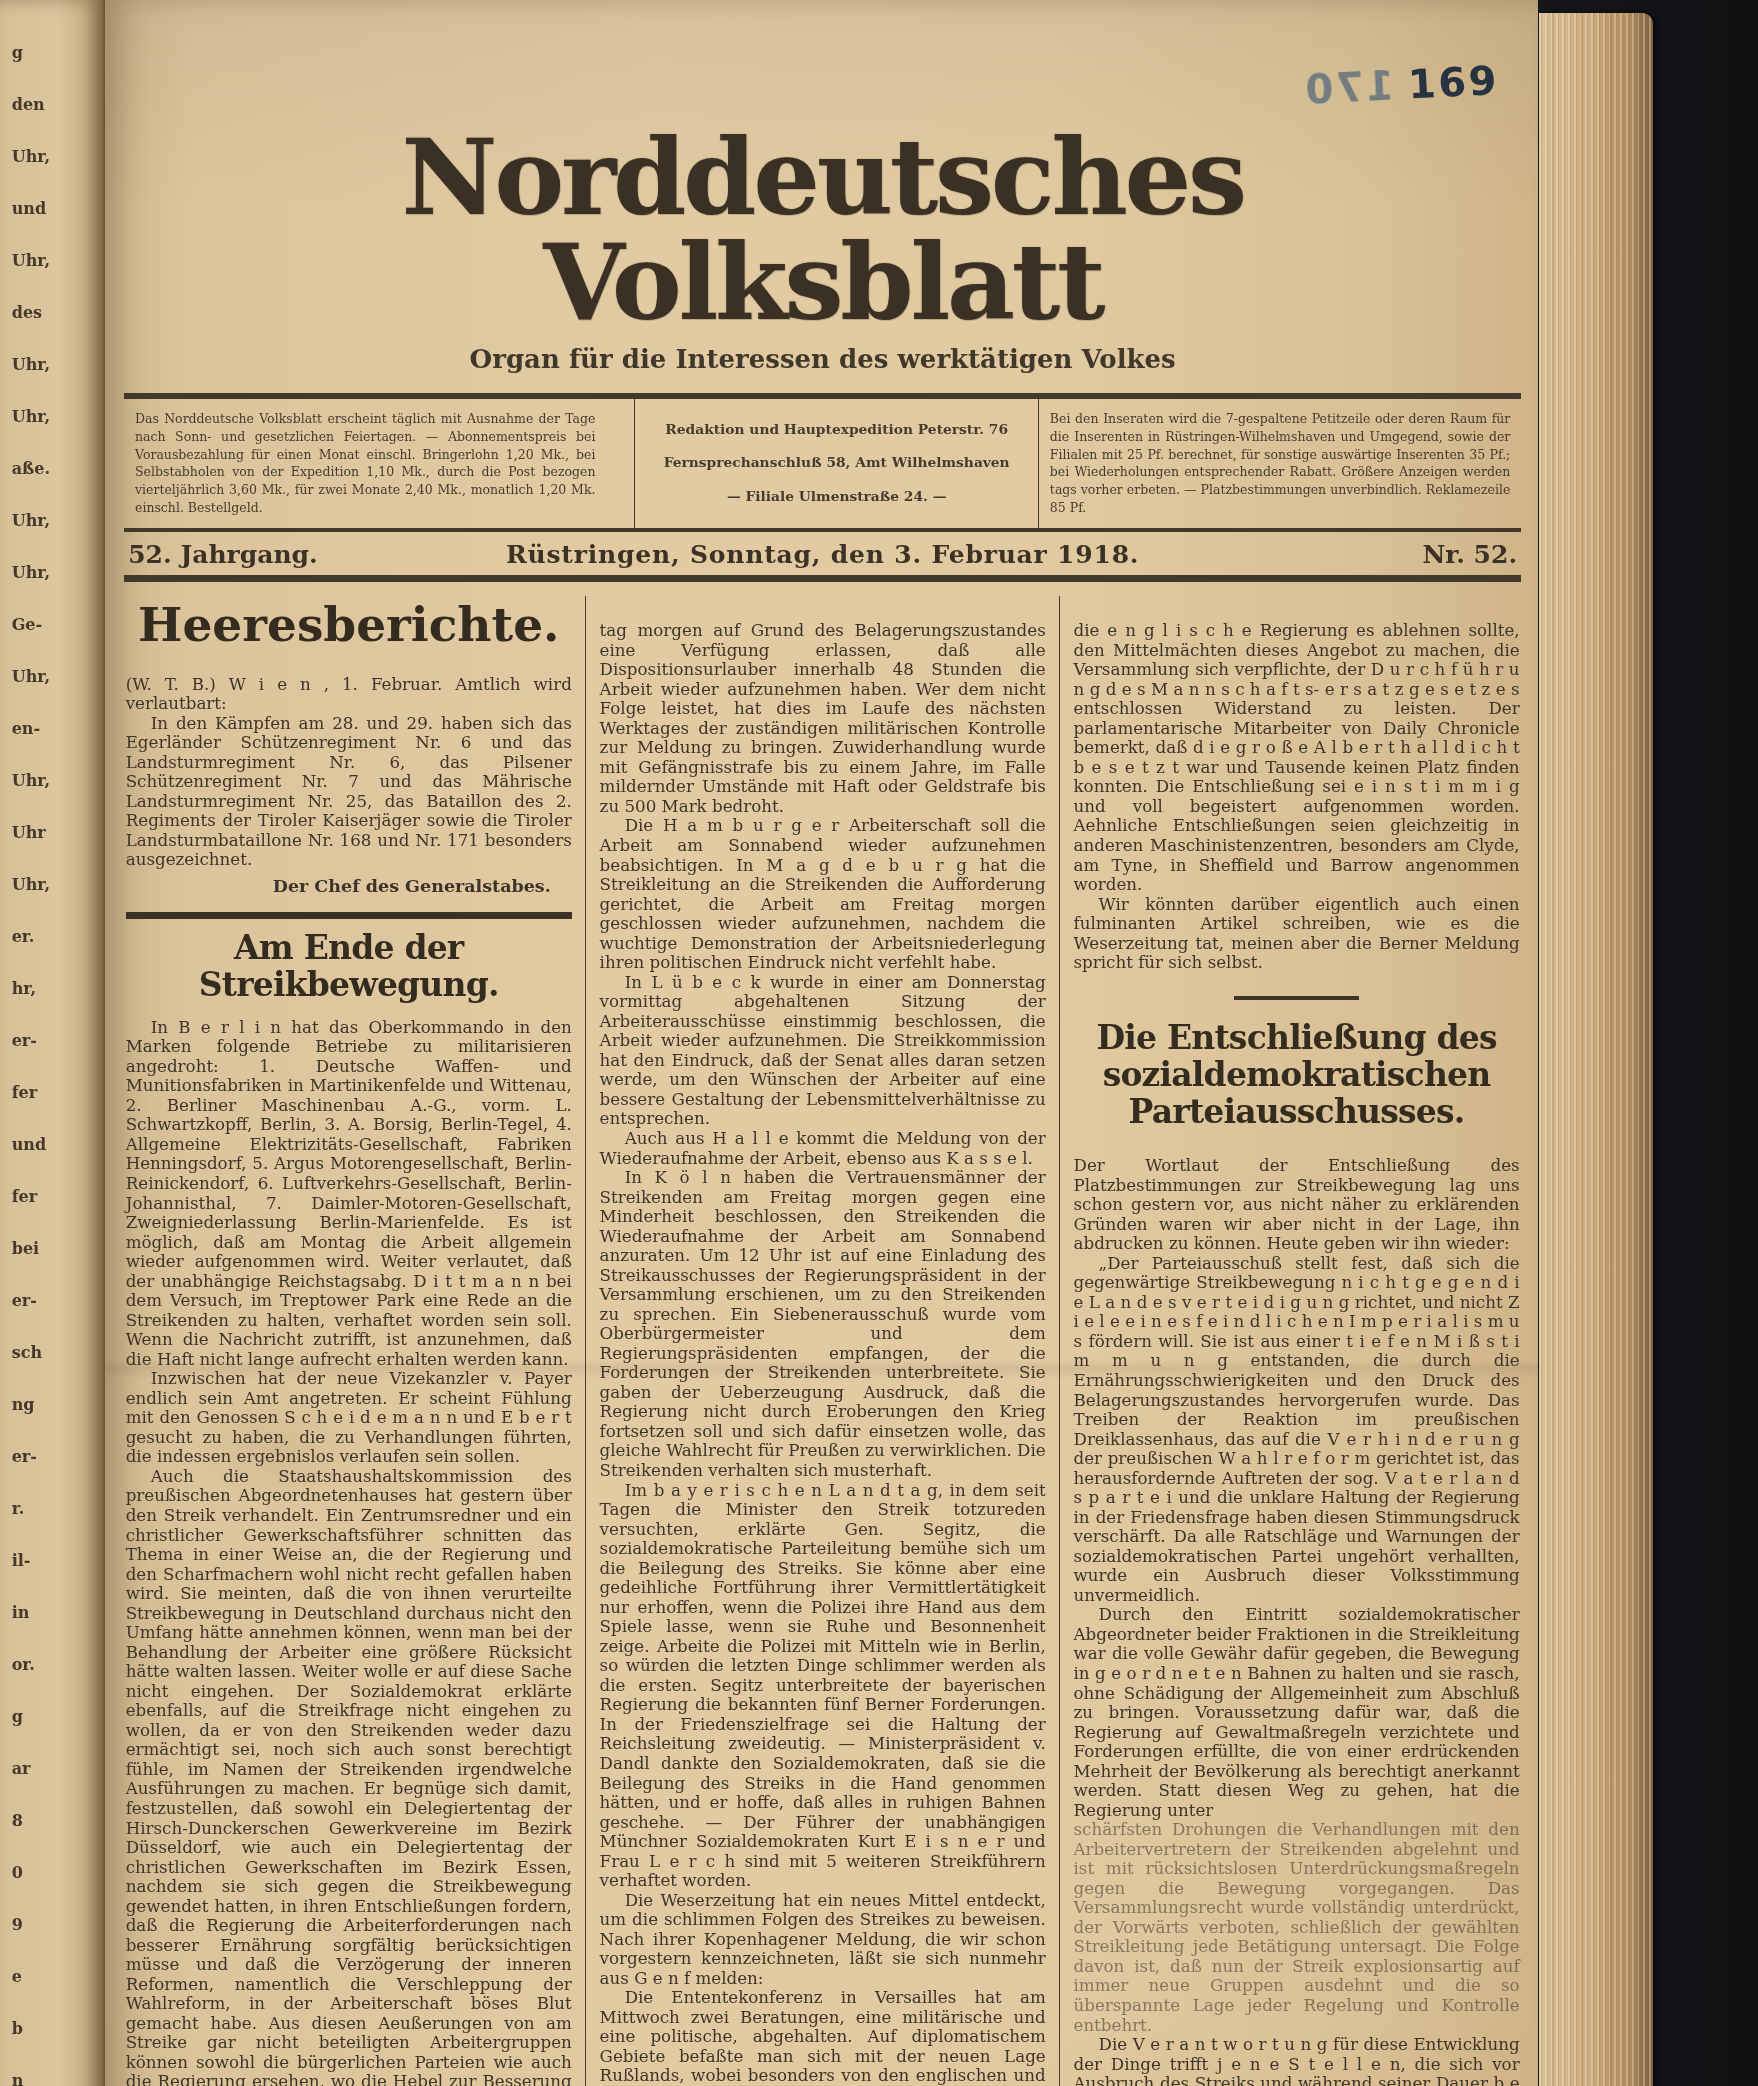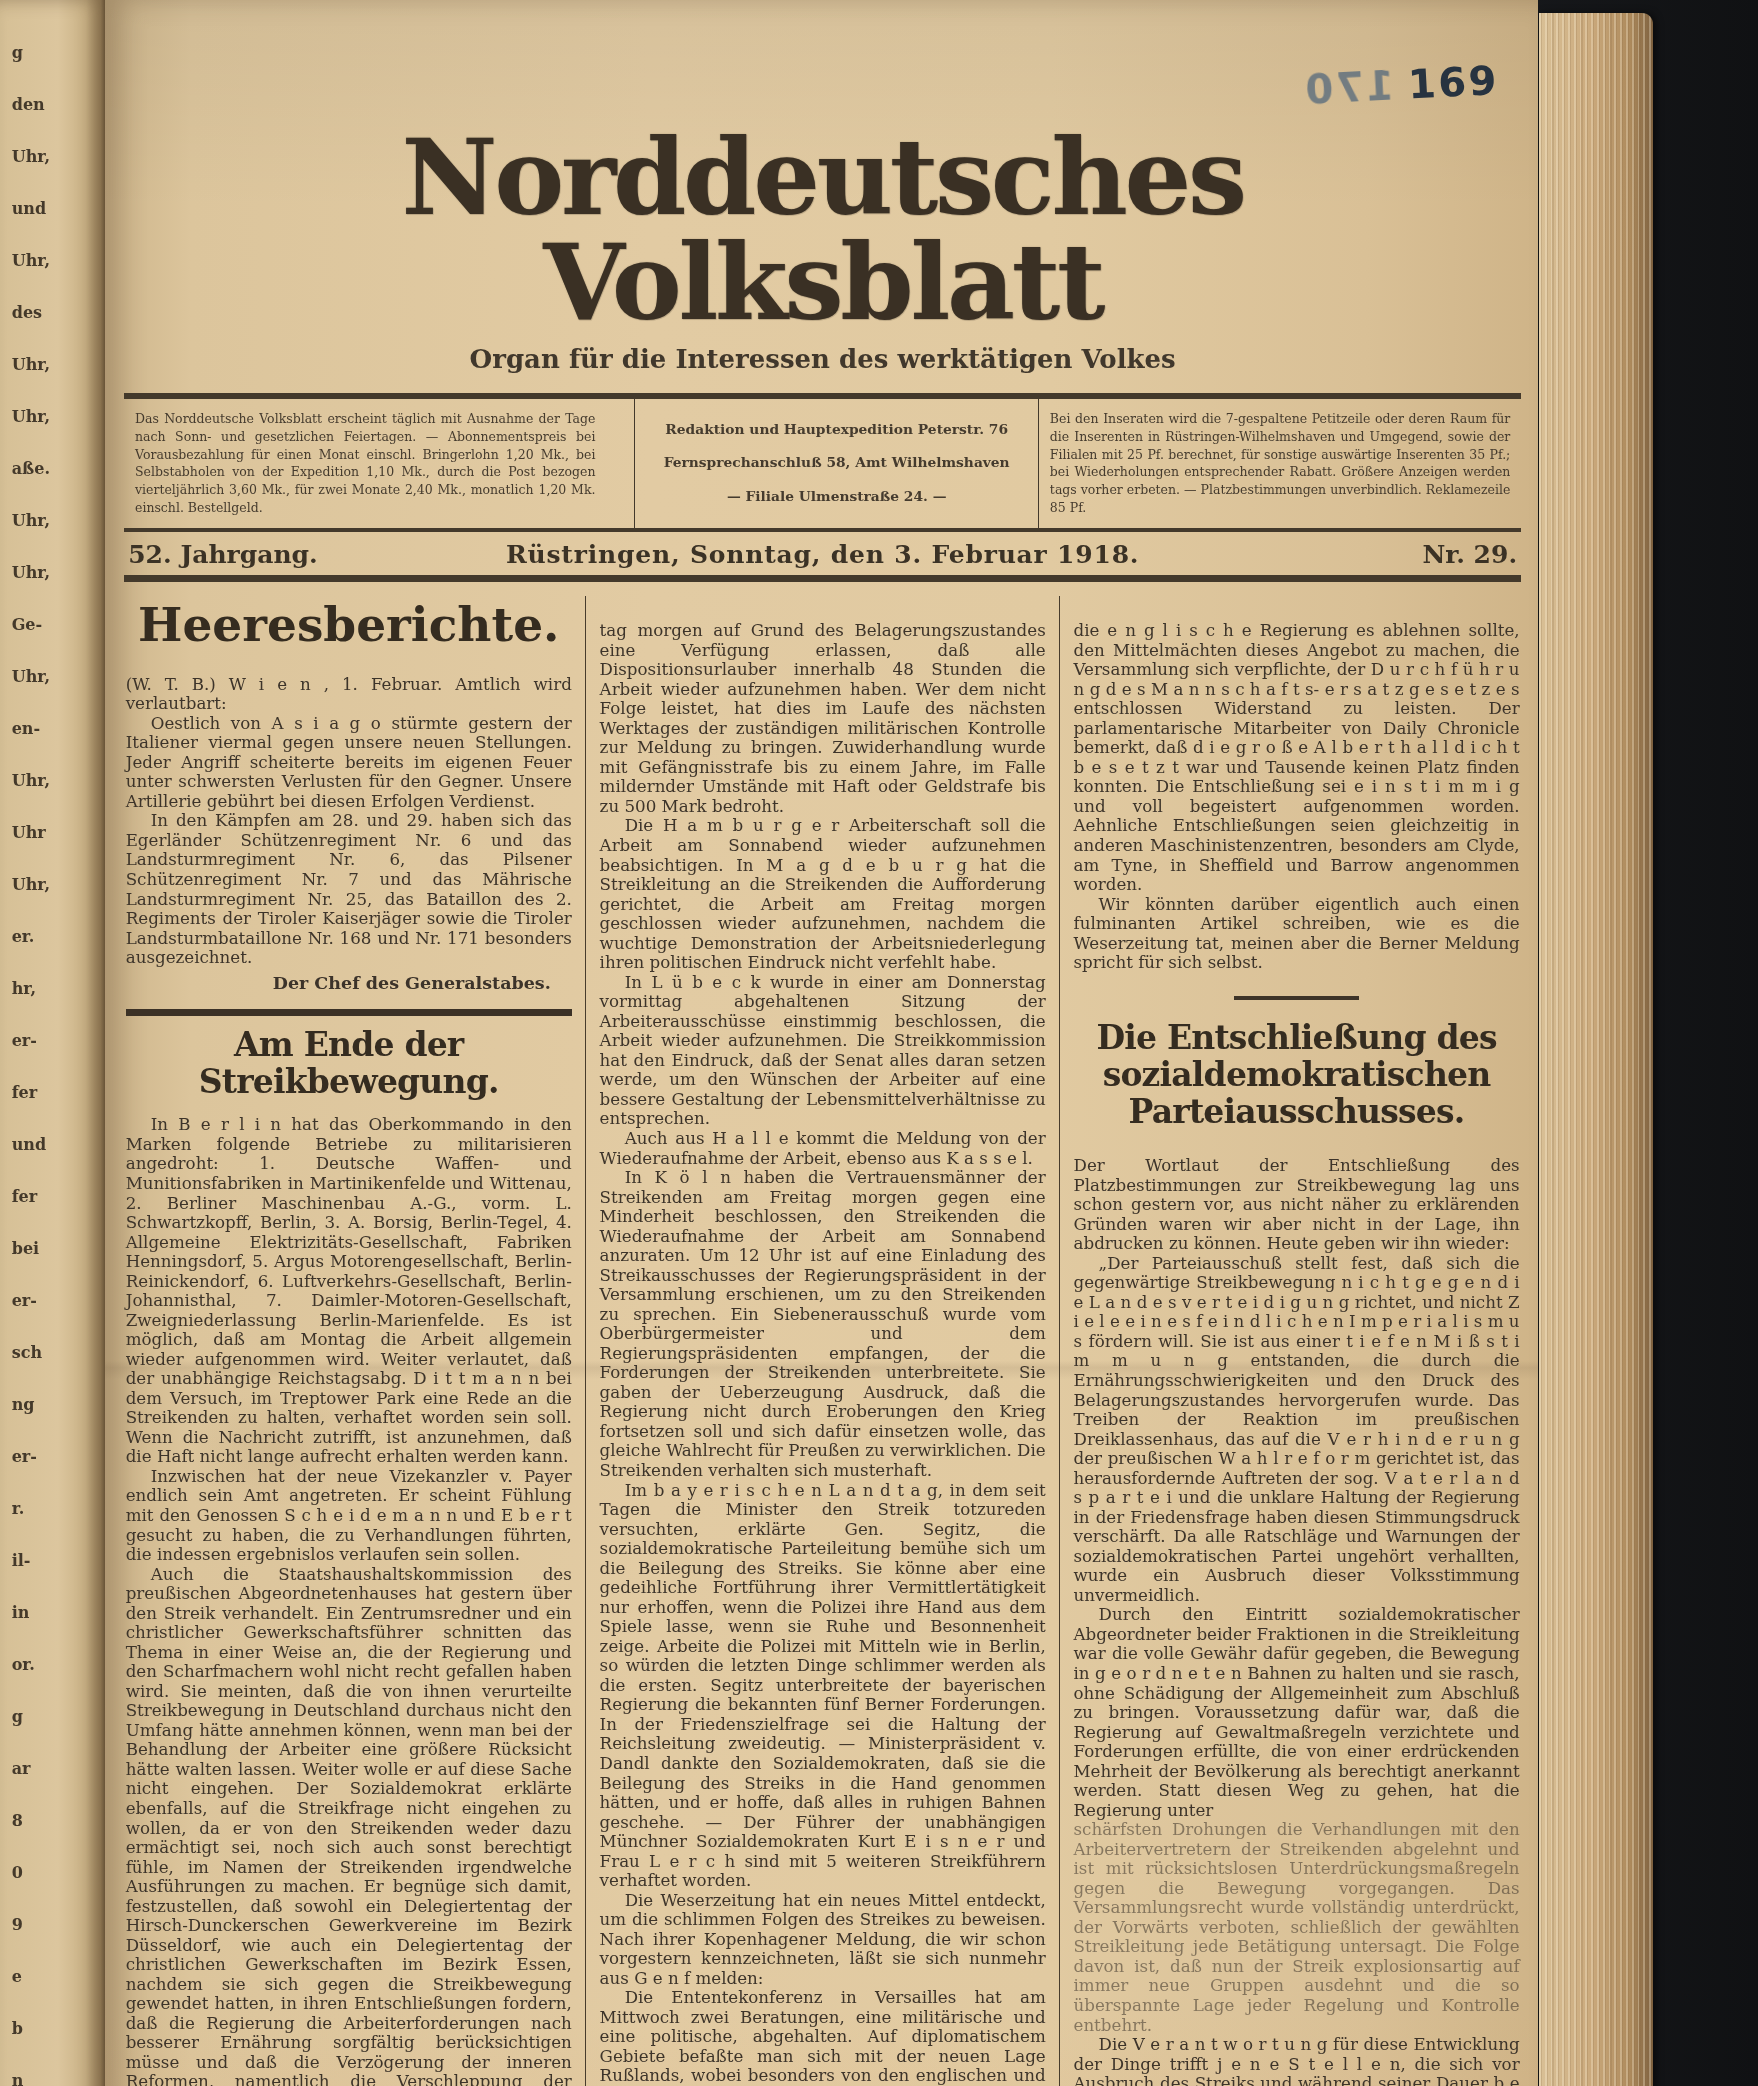--- a/index.html
+++ b/index.html
@@ -135,31 +135,30 @@
           <div>Redaktion und Hauptexpedition Peterstr. 76</div>
           <div>Fernsprechanschluß 58, Amt Wilhelmshaven</div>
           <div>— Filiale Ulmenstraße 24. —</div>
         </div>
         <div class="info-cell info-right">Bei den Inseraten wird die 7-gespaltene Petitzeile oder deren Raum für die Inserenten in Rüstringen-Wilhelmshaven und Umgegend, sowie der Filialen mit 25 Pf. berechnet, für sonstige auswärtige Inserenten 35 Pf.; bei Wiederholungen entsprechender Rabatt. Größere Anzeigen werden tags vorher erbeten. — Platzbestimmungen unverbindlich. Reklamezeile 85 Pf.</div>
       </div>
 
       <div class="dateline">
         <span class="dl-vol">52. Jahrgang.</span>
         <span class="dl-date">Rüstringen, Sonntag, den 3. Februar 1918.</span>
-        <span class="dl-issue">Nr. 29.</span>
+        <span class="dl-issue">Nr. 52.</span>
       </div>
       <div class="thickrule"></div>
 
       <div class="columns">
 
         <section class="col">
           <h2 class="headline-lg">Heeresberichte.</h2>
           <div>
               <p class="para cont">(W. T. B.)  W i e n ,  1. Februar.  Amtlich wird verlautbart:</p>
-              <p class="para">Oestlich von A s i a g o stürmte gestern der Italiener viermal gegen unsere neuen Stellungen. Jeder Angriff scheiterte bereits im eigenen Feuer unter schwersten Verlusten für den Gegner. Unsere Artillerie gebührt bei diesen Erfolgen Verdienst.</p>
               <p class="para">In den Kämpfen am 28. und 29. haben sich das Egerländer Schützenregiment Nr. 6 und das Landsturmregiment Nr. 6, das Pilsener Schützenregiment Nr. 7 und das Mährische Landsturmregiment Nr. 25, das Bataillon des 2. Regiments der Tiroler Kaiserjäger sowie die Tiroler Landsturmbataillone Nr. 168 und Nr. 171 besonders ausgezeichnet.</p>
             </div>
           <p class="signature">Der Chef des Generalstabes.</p>
           <div class="bar"></div>
           <h2 class="headline-xl">Am Ende der Streikbewegung.</h2>
           <div>
               <p class="para">In B e r l i n hat das Oberkommando in den Marken folgende Betriebe zu militarisieren angedroht: 1. Deutsche Waffen- und Munitionsfabriken in Martinikenfelde und Wittenau, 2. Berliner Maschinenbau A.-G., vorm. L. Schwartzkopff, Berlin, 3. A. Borsig, Berlin-Tegel, 4. Allgemeine Elektrizitäts-Gesellschaft, Fabriken Henningsdorf, 5. Argus Motorengesellschaft, Berlin-Reinickendorf, 6. Luftverkehrs-Gesellschaft, Berlin-Johannisthal, 7. Daimler-Motoren-Gesellschaft, Zweigniederlassung Berlin-Marienfelde. Es ist möglich, daß am Montag die Arbeit allgemein wieder aufgenommen wird. Weiter verlautet, daß der unabhängige Reichstagsabg. D i t t m a n n bei dem Versuch, im Treptower Park eine Rede an die Streikenden zu halten, verhaftet worden sein soll. Wenn die Nachricht zutrifft, ist anzunehmen, daß die Haft nicht lange aufrecht erhalten werden kann.</p>
               <p class="para">Inzwischen hat der neue Vizekanzler v. Payer endlich sein Amt angetreten. Er scheint Fühlung mit den Genossen S c h e i d e m a n n und E b e r t gesucht zu haben, die zu Verhandlungen führten, die indessen ergebnislos verlaufen sein sollen.</p>
               <p class="para">Auch die Staatshaushaltskommission des preußischen Abgeordnetenhauses hat gestern über den Streik verhandelt. Ein Zentrumsredner und ein christlicher Gewerkschaftsführer schnitten das Thema in einer Weise an, die der Regierung und den Scharfmachern wohl nicht recht gefallen haben wird. Sie meinten, daß die von ihnen verurteilte Streikbewegung in Deutschland durchaus nicht den Umfang hätte annehmen können, wenn man bei der Behandlung der Arbeiter eine größere Rücksicht hätte walten lassen. Weiter wolle er auf diese Sache nicht eingehen. Der Sozialdemokrat erklärte ebenfalls, auf die Streikfrage nicht eingehen zu wollen, da er von den Streikenden weder dazu ermächtigt sei, noch sich auch sonst berechtigt fühle, im Namen der Streikenden irgendwelche Ausführungen zu machen. Er begnüge sich damit, festzustellen, daß sowohl ein Delegiertentag der Hirsch-Dunckerschen Gewerkvereine im Bezirk Düsseldorf, wie auch ein Delegiertentag der christlichen Gewerkschaften im Bezirk Essen, nachdem sie sich gegen die Streikbewegung gewendet hatten, in ihren Entschließungen fordern, daß die Regierung die Arbeiterforderungen nach besserer Ernährung sorgfältig berücksichtigen müsse und daß die Verzögerung der inneren Reformen, namentlich die Verschleppung der Wahlreform, in der Arbeiterschaft böses Blut gemacht habe. Aus diesen Aeußerungen von am Streike gar nicht beteiligten Arbeitergruppen können sowohl die bürgerlichen Parteien wie auch die Regierung ersehen, wo die Hebel zur Besserung angesetzt werden müßten. Der Handelsminister äußerte sich zu dem Streik nur mit den Worten, er wolle in der gegenwärtigen Situation auf die Bewegung nicht eingehen. Er bedauere nur, daß durch die Arbeitseinstellungen eine Verlängerung des Krieges eintrete.</p>
             </div>

